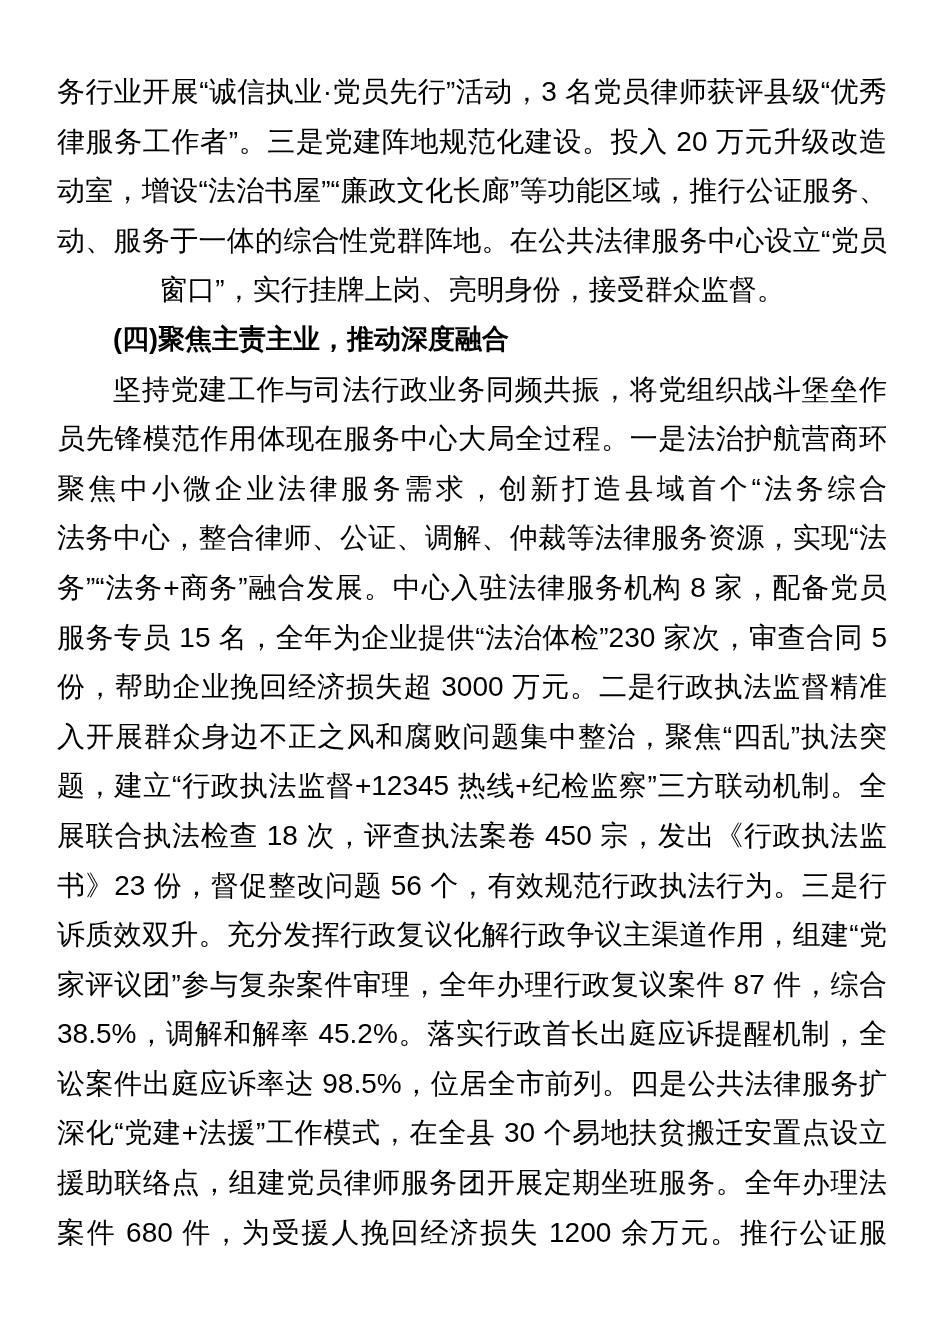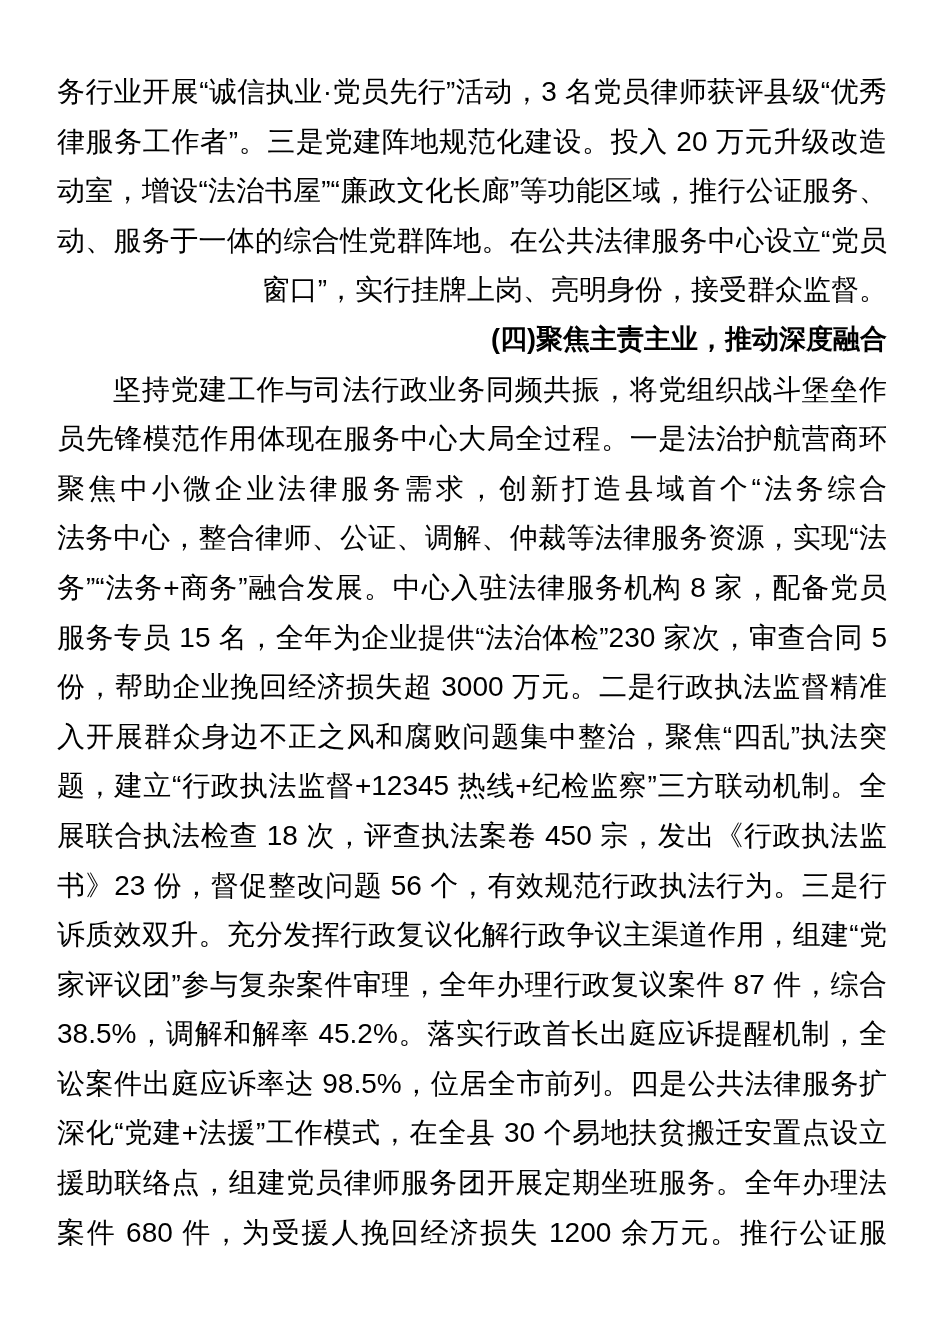--- a/index.html
+++ b/index.html
@@ -36,28 +36,28 @@
     text-align-last: justify;
   }
   
   .line.justify-indent {
     text-align: justify;
     text-align-last: justify;
     text-indent: 56px;
   }
   
   .line.end {
-    text-align: right;
+    text-align: center;
   }
   
   .line.heading {
     font-weight: 700;
     font-size: 27px;
     text-indent: 56px;
-    text-align: right;
+    text-align: left;
   }
 </style>
 </head>
 <body>
 
 <div class="page">
   <div class="text-area" id="lines-container">
       <div class="line justify">务行业开展“诚信执业·党员先行”活动，3 名党员律师获评县级“优秀法</div>
       <div class="line justify">律服务工作者”。三是党建阵地规范化建设。投入 20 万元升级改造党员活</div>
       <div class="line justify">动室，增设“法治书屋”“廉政文化长廊”等功能区域，推行公证服务、活</div>

